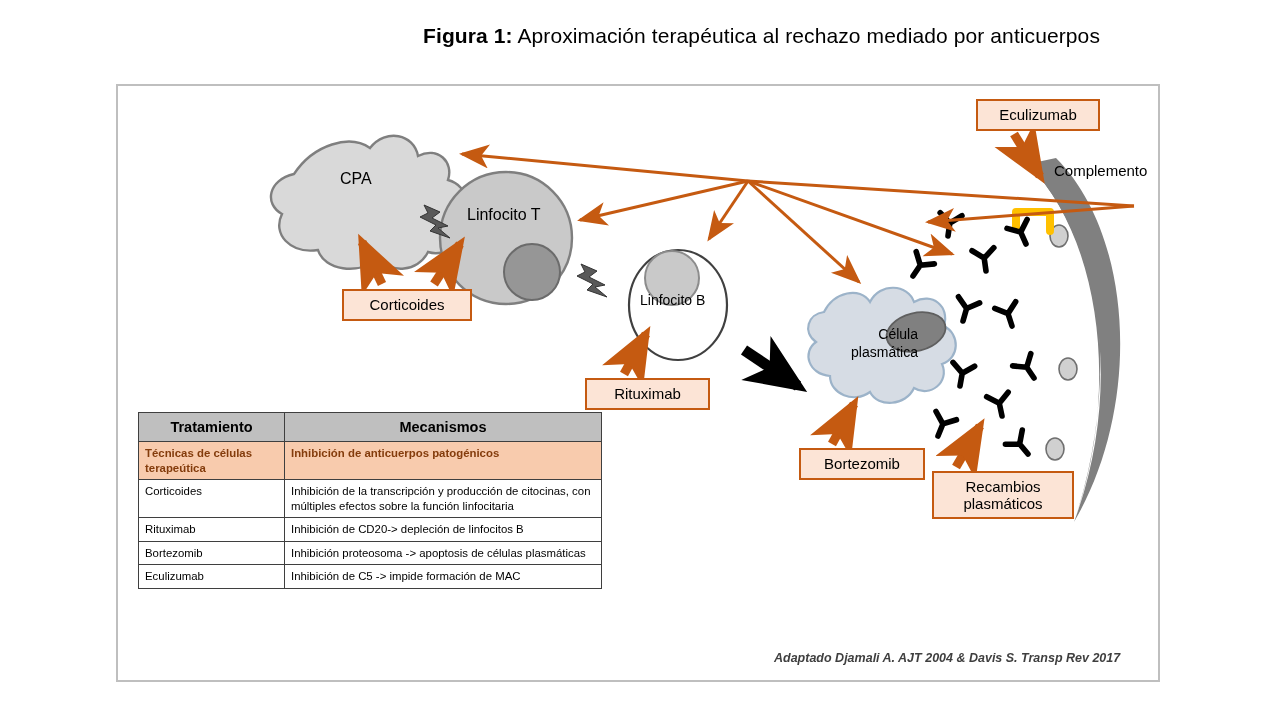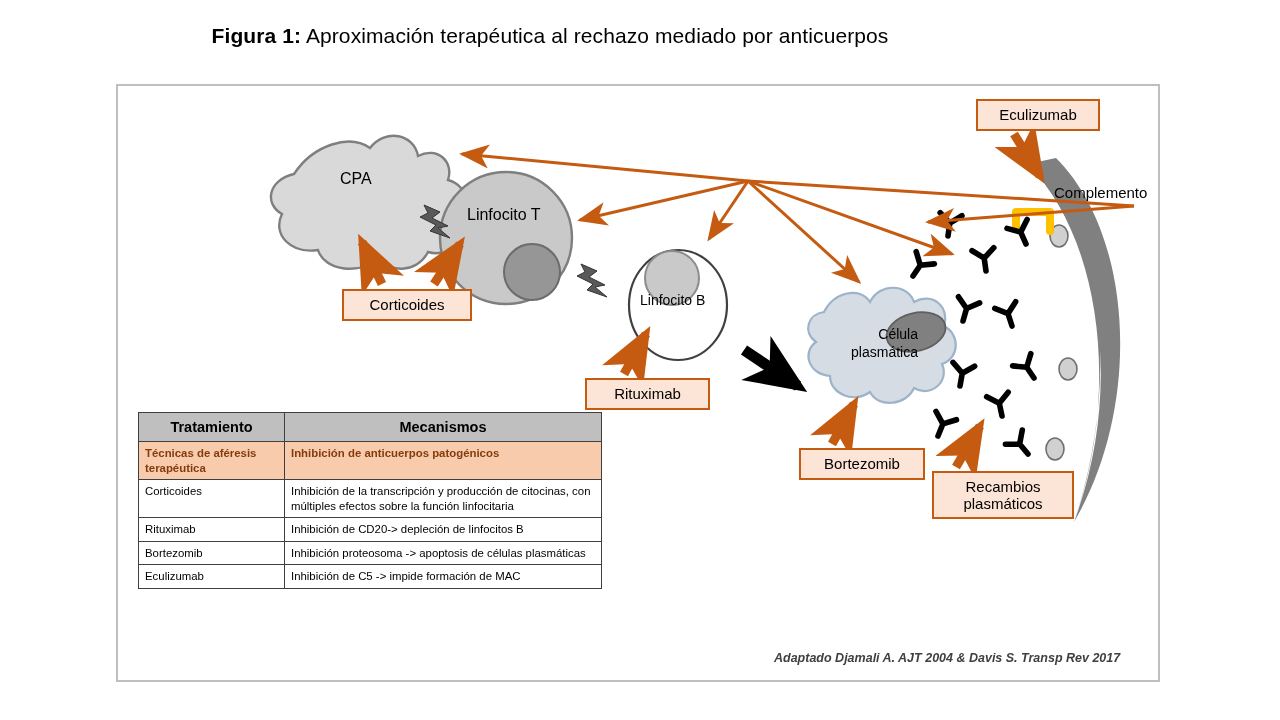--- a/index.html
+++ b/index.html
@@ -3,21 +3,21 @@
 <meta charset="utf-8">
 <style>
   html,body{margin:0;padding:0;}
   body{
     width:1280px;height:720px;background:#ffffff;
     font-family:"Liberation Sans","DejaVu Sans",sans-serif;
     overflow:hidden;position:relative;
   }
   #figure-title{
     position:absolute;left:0;top:24px;width:1100px;
-    text-align:center;font-size:21px;color:#000;letter-spacing:.1px;
+    text-align:right;font-size:21px;color:#000;letter-spacing:.1px;
     white-space:nowrap;
   }
   #figure-title .lead{font-weight:bold;}
   #diagram-frame{
     position:absolute;left:116px;top:84px;width:1044px;height:598px;
     border:2px solid #bfbfbf;background:#fff;box-sizing:border-box;
   }
   #diagram-svg{position:absolute;left:0;top:0;width:1044px;height:598px;}
   .dx-label{
     position:absolute;font-size:14px;color:#000;white-space:nowrap;
@@ -37,21 +37,21 @@
   #box-bortezomib{left:681px;top:362px;width:126px;height:32px;}
   #box-recambios{left:814px;top:385px;width:142px;height:48px;}
   
   #label-cpa{left:222px;top:84px;font-size:16px;}
   #label-linfocito-t{left:349px;top:120px;font-size:16px;}
   #label-linfocito-b{left:522px;top:206px;font-size:14px;}
   #label-celula-plasmatica{
     left:704px;top:240px;font-size:14px;text-align:right;width:96px;
     line-height:1.25;white-space:normal;
   }
-  #label-complemento{left:936px;top:76px;font-size:15px;margin-top:22px;}
+  #label-complemento{left:936px;top:76px;font-size:15px;}
   #label-celula-endotelial{
     left:968px;top:194px;font-size:15px;text-align:center;width:84px;
     line-height:1.3;background:#fff;padding:2px 3px;white-space:normal;
   }
   #footer-credit{
     position:absolute;left:656px;top:565px;font-size:12.5px;
     font-style:italic;font-weight:bold;color:#3f3f3f;white-space:nowrap;
   }
   
   #treatment-table{
@@ -237,21 +237,21 @@
 
   <table id="treatment-table">
     <thead>
       <tr>
         <th class="col-treat">Tratamiento</th>
         <th>Mecanismos</th>
       </tr>
     </thead>
     <tbody id="treatment-table-body">
         <tr class="row-highlight">
-          <td class="col-treat c-treat">Técnicas de aféresis terapéutica</td>
+          <td class="col-treat c-treat">Técnicas de células terapeútica</td>
           <td class="c-mech">Inhibición de anticuerpos patogénicos</td>
         </tr>
         <tr>
           <td class="col-treat c-treat">Corticoides</td>
           <td class="c-mech">Inhibición de la transcripción y producción de citocinas, con múltiples efectos sobre la función linfocitaria</td>
         </tr>
         <tr>
           <td class="col-treat c-treat">Rituximab</td>
           <td class="c-mech">Inhibición de CD20-&gt; depleción de linfocitos B</td>
         </tr>

